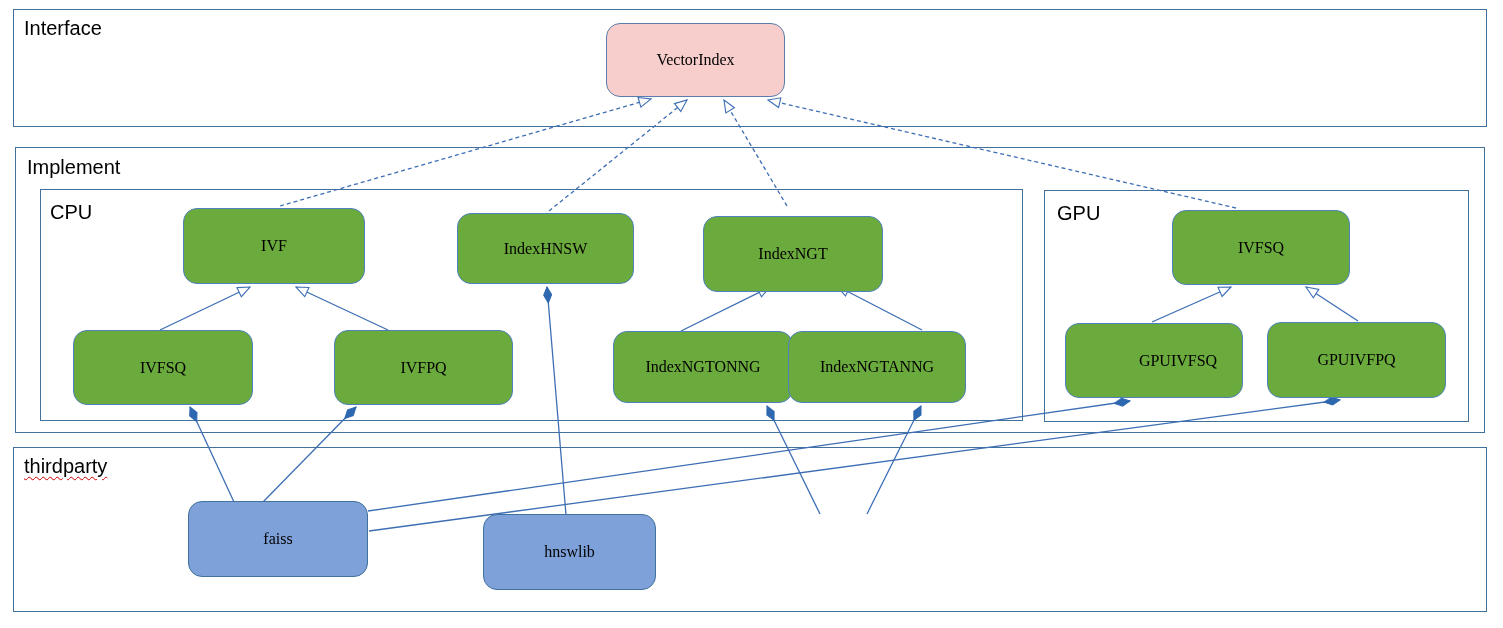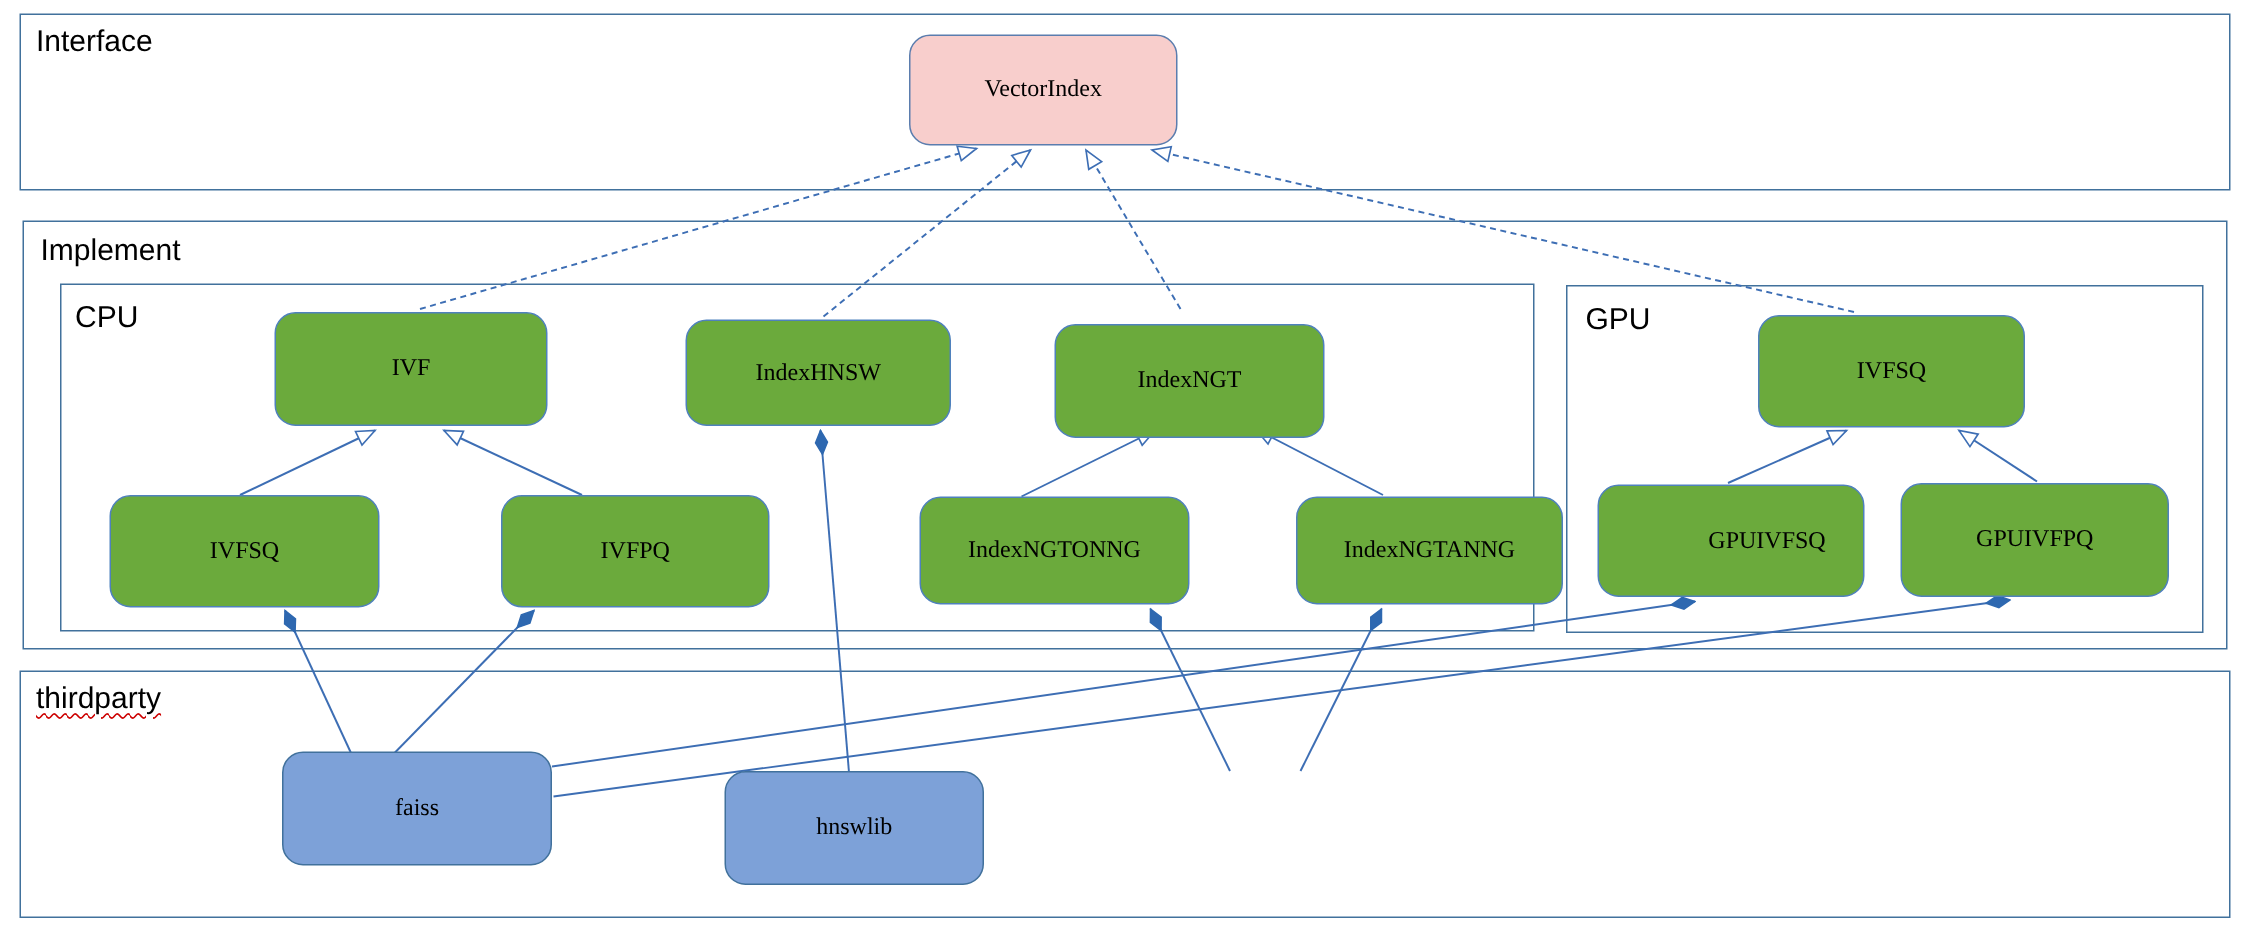--- a/index.html
+++ b/index.html
@@ -98,21 +98,21 @@
   </div>
   <div class="node node-green" style="left:73px;top:330px;width:180px;height:75px;">
     <span>IVFSQ</span>
   </div>
   <div class="node node-green" style="left:293px;top:330px;width:179px;height:75px;margin-left:41px;">
     <span>IVFPQ</span>
   </div>
   <div class="node node-green" style="left:613px;top:331px;width:180px;height:72px;">
     <span>IndexNGTONNG</span>
   </div>
-  <div class="node node-green" style="left:864px;top:331px;width:178px;height:72px;">
+  <div class="node node-green" style="left:788px;top:331px;width:178px;height:72px;">
     <span>IndexNGTANNG</span>
   </div>
 
   <div class="node node-green" style="left:1172px;top:210px;width:178px;height:75px;">
     <span>IVFSQ</span>
   </div>
   <div class="node node-green" style="left:1065px;top:323px;width:178px;height:75px;padding-left:48px;">
     <span>GPUIVFSQ</span>
   </div>
   <div class="node node-green" style="left:1267px;top:322px;width:179px;height:76px;">

